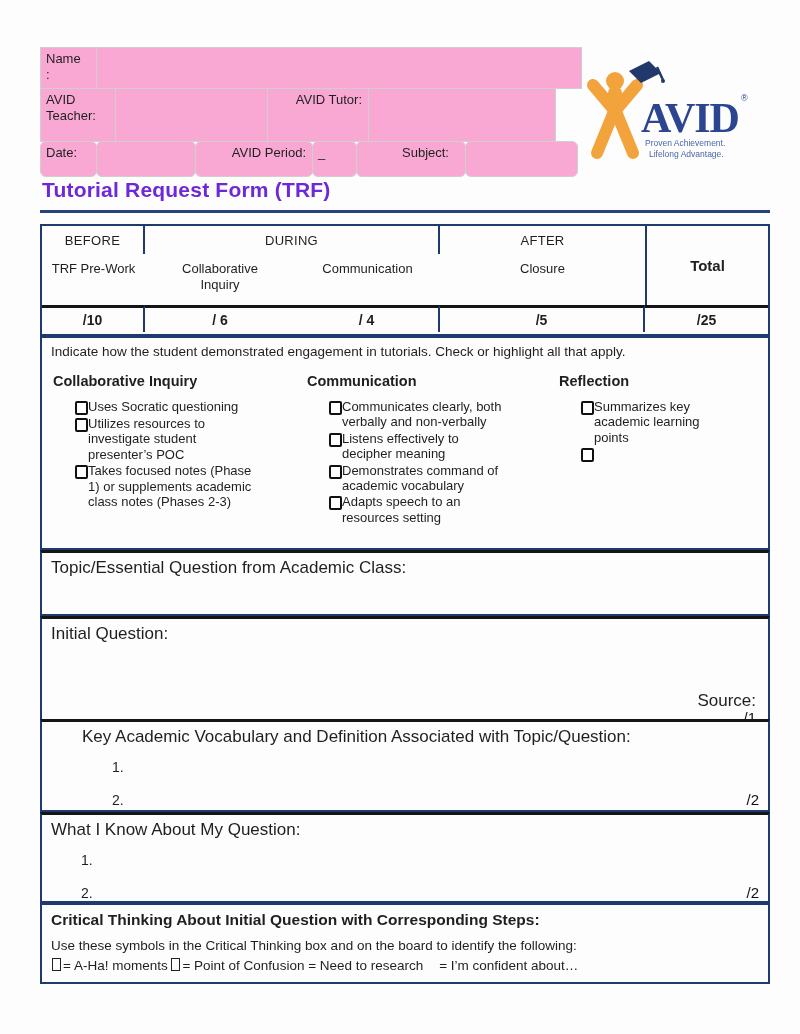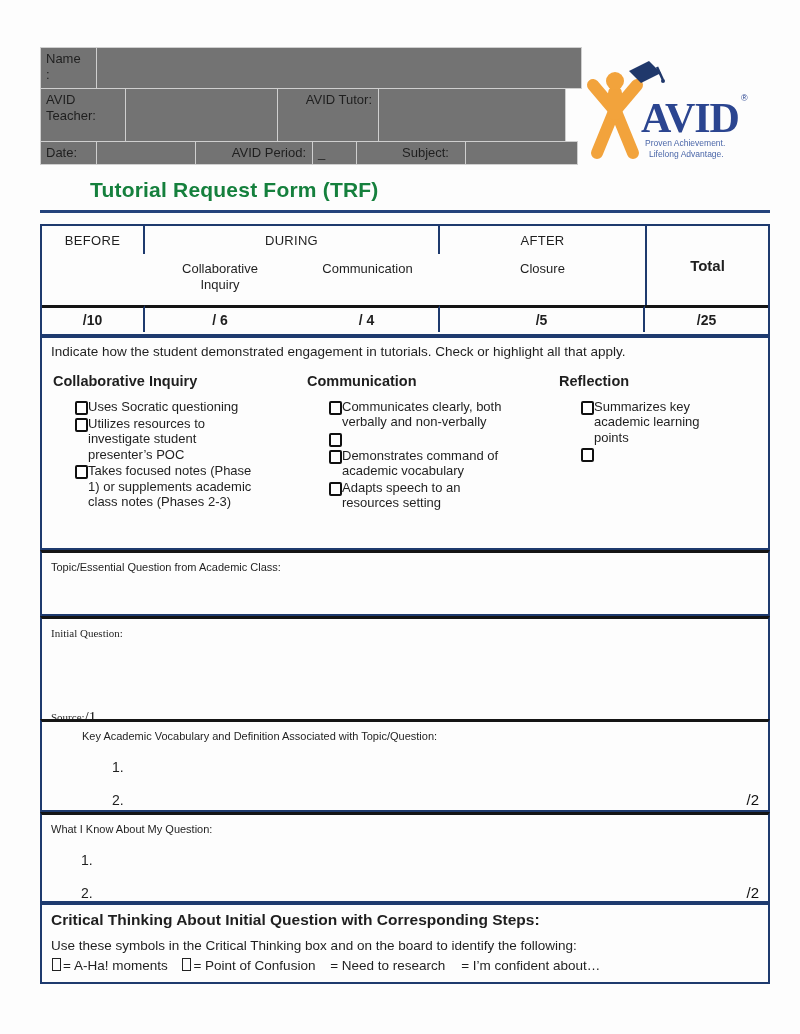--- a/index.html
+++ b/index.html
@@ -2,102 +2,102 @@
 <html><head>
 <meta charset="utf-8">
 <style>
   html,body{margin:0;padding:0;background:#ffffff;}
   .page{position:relative;width:800px;height:1034px;background:#fdfdfd;overflow:hidden;
         font-family:"Liberation Sans","DejaVu Sans",sans-serif;color:#1f1f1f;}
 
   
   .hdr{position:absolute;left:40px;top:48px;width:543px;}
   .hrow{display:flex;}
-  .hcell{border:1px solid #cfcfcf;box-sizing:border-box;background:#737373;
+  .hcell{border:1px solid #cfcfcf;box-sizing:border-box;background:#f9a8d4;
          font-size:13px;line-height:16px;padding:3px 5px;margin-left:-1px;margin-top:-1px;}
   .hrow .hcell:first-child{margin-left:0;}
   .r1 .hcell{height:42px;}
   .r2 .hcell{height:54px;}
-  .r3 .hcell{height:24px;}
+  .r3 .hcell{height:36px;border-radius:6px;}
   .pre{white-space:pre-line;}
   .tr-right{text-align:right;padding-right:6px;}
   .subj{padding-left:45px;}
 
   
   .logo{position:absolute;left:583px;top:53px;width:170px;height:114px;}
 
   
-  .title{position:absolute;left:42px;top:178px;font-size:21px;font-weight:bold;color:#15803d;letter-spacing:.2px;margin-left:48px;}
+  .title{position:absolute;left:42px;top:178px;font-size:21px;font-weight:bold;color:#6d28d9;letter-spacing:.2px;}
   .title-rule{position:absolute;left:40px;top:210px;width:730px;height:3px;background:#24437c;}
 
   
   .score{position:absolute;left:40px;top:224px;width:730px;height:112px;box-sizing:border-box;
          border:2px solid #1e3a6e;display:grid;background:#fdfdfd;
          grid-template-columns:103px 150px 145px 205px auto;
          grid-template-rows:28px 51px 27px;}
   .sc{display:flex;align-items:center;justify-content:center;font-size:13px;box-sizing:border-box;}
   .phase{letter-spacing:.3px;}
   .brd-r{border-right:2px solid #1e3a6e;}
   .total-cell{grid-column:5;grid-row:1/3;border-left:2px solid #1e3a6e;font-weight:bold;font-size:15px;}
   .lbl-row{align-items:flex-start;padding-top:7px;line-height:16px;text-align:center;}
   .collab-wrap{display:inline-block;width:104px;}
   .score-val{border-top:3px solid #141414;font-weight:bold;font-size:14px;}
 
   
   .box{position:absolute;left:40px;width:730px;box-sizing:border-box;background:#fdfdfd;
        border:2px solid #1e3a6e;padding:6px 9px;font-size:13.5px;}
   .blk-top{border-top:3px solid #151515;}
-  .box-label{font-size:11px;line-height:17px;}
+  .box-label{font-size:17px;line-height:17px;}
 
   .eng{top:336px;height:214px;}
   .instructions{max-width:580px;font-size:13.5px;line-height:16px;}
   .eng-cols{display:grid;grid-template-columns:254px 252px auto;margin-top:13px;padding-left:2px;}
   .eng-h{font-weight:bold;font-size:14.5px;}
   .cb-list{list-style:none;margin:10px 0 0 0;padding:0 0 0 22px;}
   .cb-list li{display:flex;font-size:13px;line-height:15.4px;margin:0 0 1px 0;}
   .cb{flex:none;width:9px;height:10px;border:2px solid #101010;border-radius:2px;margin-top:2px;background:#fff;}
   .c1 .cbt{max-width:172px;}
   .c2 .cbt{max-width:168px;}
   .c3 .cbt{max-width:132px;}
 
   .topic{top:550px;height:66px;}
-  .initialq{top:616px;height:130px;font-family:Liberation Serif, serif;}
+  .initialq{top:616px;height:130px;}
   .vocab{top:719px;height:93px;padding-left:40px;}
   .know{top:812px;height:91px;}
   .critical{top:903px;height:81px;}
 
   .fill{position:absolute;left:2px;right:2px;top:26px;bottom:2px;}
-  .bottom-row{position:absolute;left:9px;right:12px;bottom:18px;display:flex;justify-content:flex-start;align-items:flex-end;}
+  .bottom-row{position:absolute;left:9px;right:12px;bottom:18px;display:flex;justify-content:flex-start;align-items:flex-end;flex-direction:column;}
   .pts{font-size:15px;color:#101010;}
   .num-row{display:flex;justify-content:space-between;align-items:flex-end;padding-left:30px;}
   .num-row.first{margin-top:14px;}
   .num-row.second{margin-top:16px;}
   .num{font-size:14px;}
   .blank{flex:1;height:16px;}
 
   .crit-h{font-size:15.5px;font-weight:bold;line-height:18px;}
   .crit-line{font-size:13.5px;line-height:16px;margin-top:9px;}
   .sym-line{font-size:13.5px;line-height:16px;margin-top:4px;white-space:nowrap;}
   .sq{display:inline-block;width:7px;height:11px;border:1.5px solid #222;margin:0 2px -1px 1px;}
-  .gap1{margin-left:11px;}
+  .gap1{margin-left:0;}
   .gap2{margin-left:12px;}
 </style>
 </head>
 <body>
 
 <div class="page">
 
   <div class="hdr">
     <div class="hrow r1">
       <div class="hcell pre" style="width:57px">Name
 :</div>
       <div class="hcell" style="width:486px"></div>
     </div>
     <div class="hrow r2">
-      <div class="hcell" style="width:86px">AVID Teacher:</div>
+      <div class="hcell" style="width:76px">AVID Teacher:</div>
       <div class="hcell" style="width:153px"></div>
       <div class="hcell tr-right" style="width:102px">AVID Tutor:</div>
       <div class="hcell" style="width:188px"></div>
     </div>
     <div class="hrow r3">
       <div class="hcell" style="width:57px">Date:</div>
       <div class="hcell" style="width:100px"></div>
       <div class="hcell tr-right" style="width:118px">AVID Period:</div>
       <div class="hcell" style="width:45px">_</div>
       <div class="hcell subj" style="width:110px">Subject:</div>
@@ -127,20 +127,21 @@
 
   <div class="title">Tutorial Request Form (TRF)</div>
   <div class="title-rule"></div>
 
   <div class="score">
     <div class="sc phase brd-r">BEFORE</div>
     <div class="sc phase brd-r" style="grid-column:2/span 2">DURING</div>
     <div class="sc phase">AFTER</div>
     <div class="sc total-cell">Total</div>
 
+    <div class="sc lbl-row" style="grid-row:2;grid-column:1">TRF Pre-Work</div>
     <div class="sc lbl-row" style="grid-row:2;grid-column:2">
         <span class="collab-wrap">Collaborative Inquiry</span>
       </div>
     <div class="sc lbl-row" style="grid-row:2;grid-column:3">Communication</div>
     <div class="sc lbl-row" style="grid-row:2;grid-column:4">Closure</div>
 
     <div class="sc score-val brd-r" style="grid-row:3;grid-column:1">/10</div>
     <div class="sc score-val" style="grid-row:3;grid-column:2">/ 6</div>
     <div class="sc score-val brd-r" style="grid-row:3;grid-column:3">/ 4</div>
     <div class="sc score-val brd-r" style="grid-row:3;grid-column:4">/5</div>
@@ -169,20 +170,21 @@
       </div>
       <div class="c2">
         <div class="eng-h">Communication</div>
         <ul class="cb-list">
           <li>
               <span class="cb"></span>
               <span class="cbt">Communicates clearly, both verbally and non-verbally</span>
             </li>
           <li>
               <span class="cb"></span>
+              <span class="cbt">Listens effectively to decipher meaning</span>
             </li>
           <li>
               <span class="cb"></span>
               <span class="cbt">Demonstrates command of academic vocabulary</span>
             </li>
           <li>
               <span class="cb"></span>
               <span class="cbt">Adapts speech to an resources setting</span>
             </li>
         </ul>

